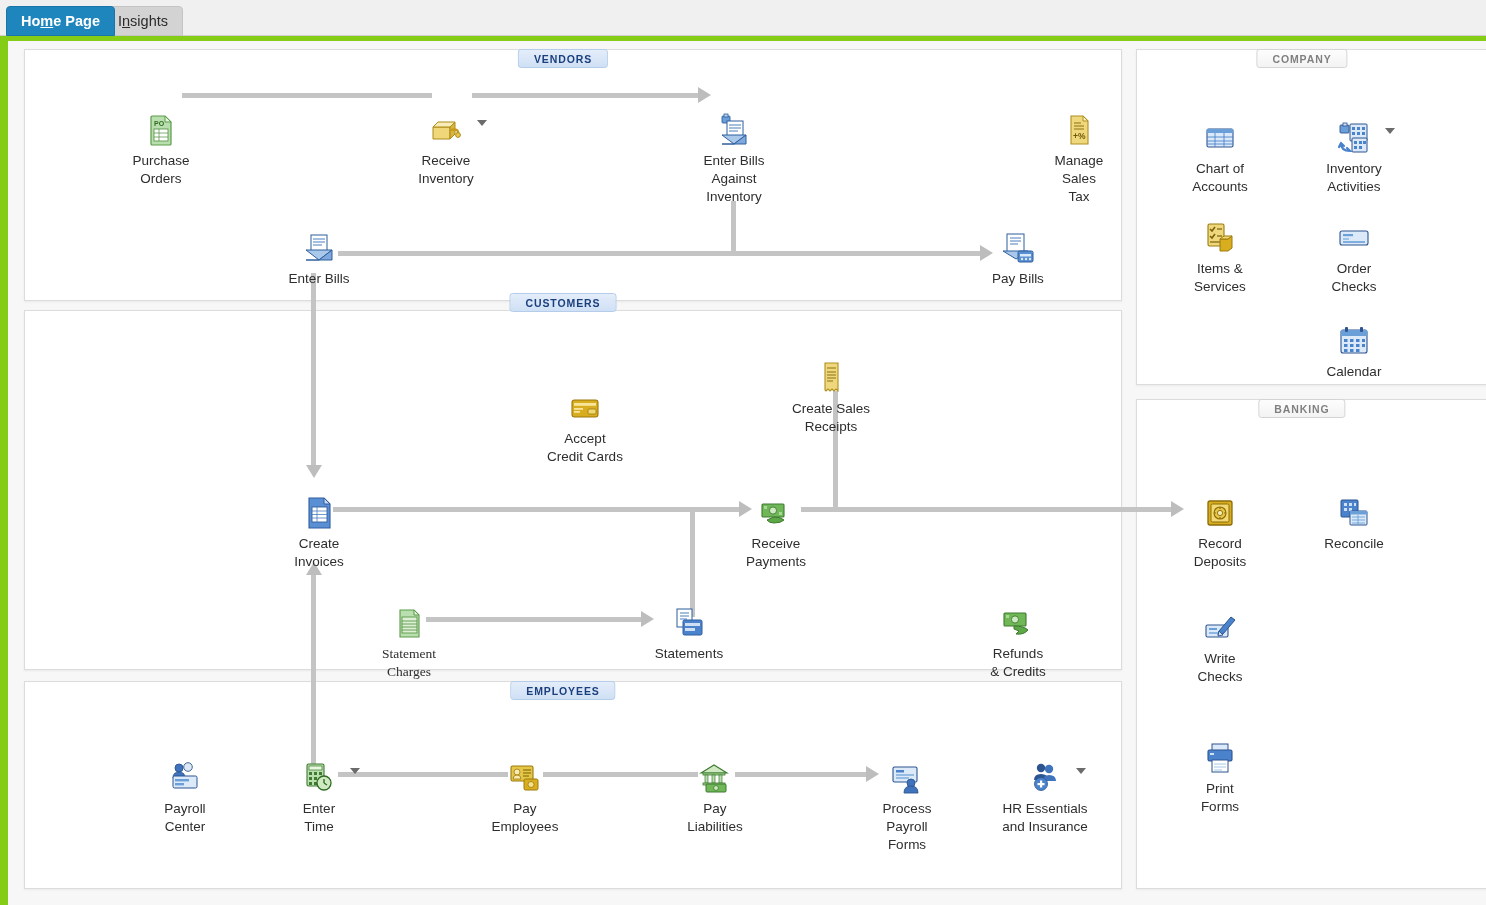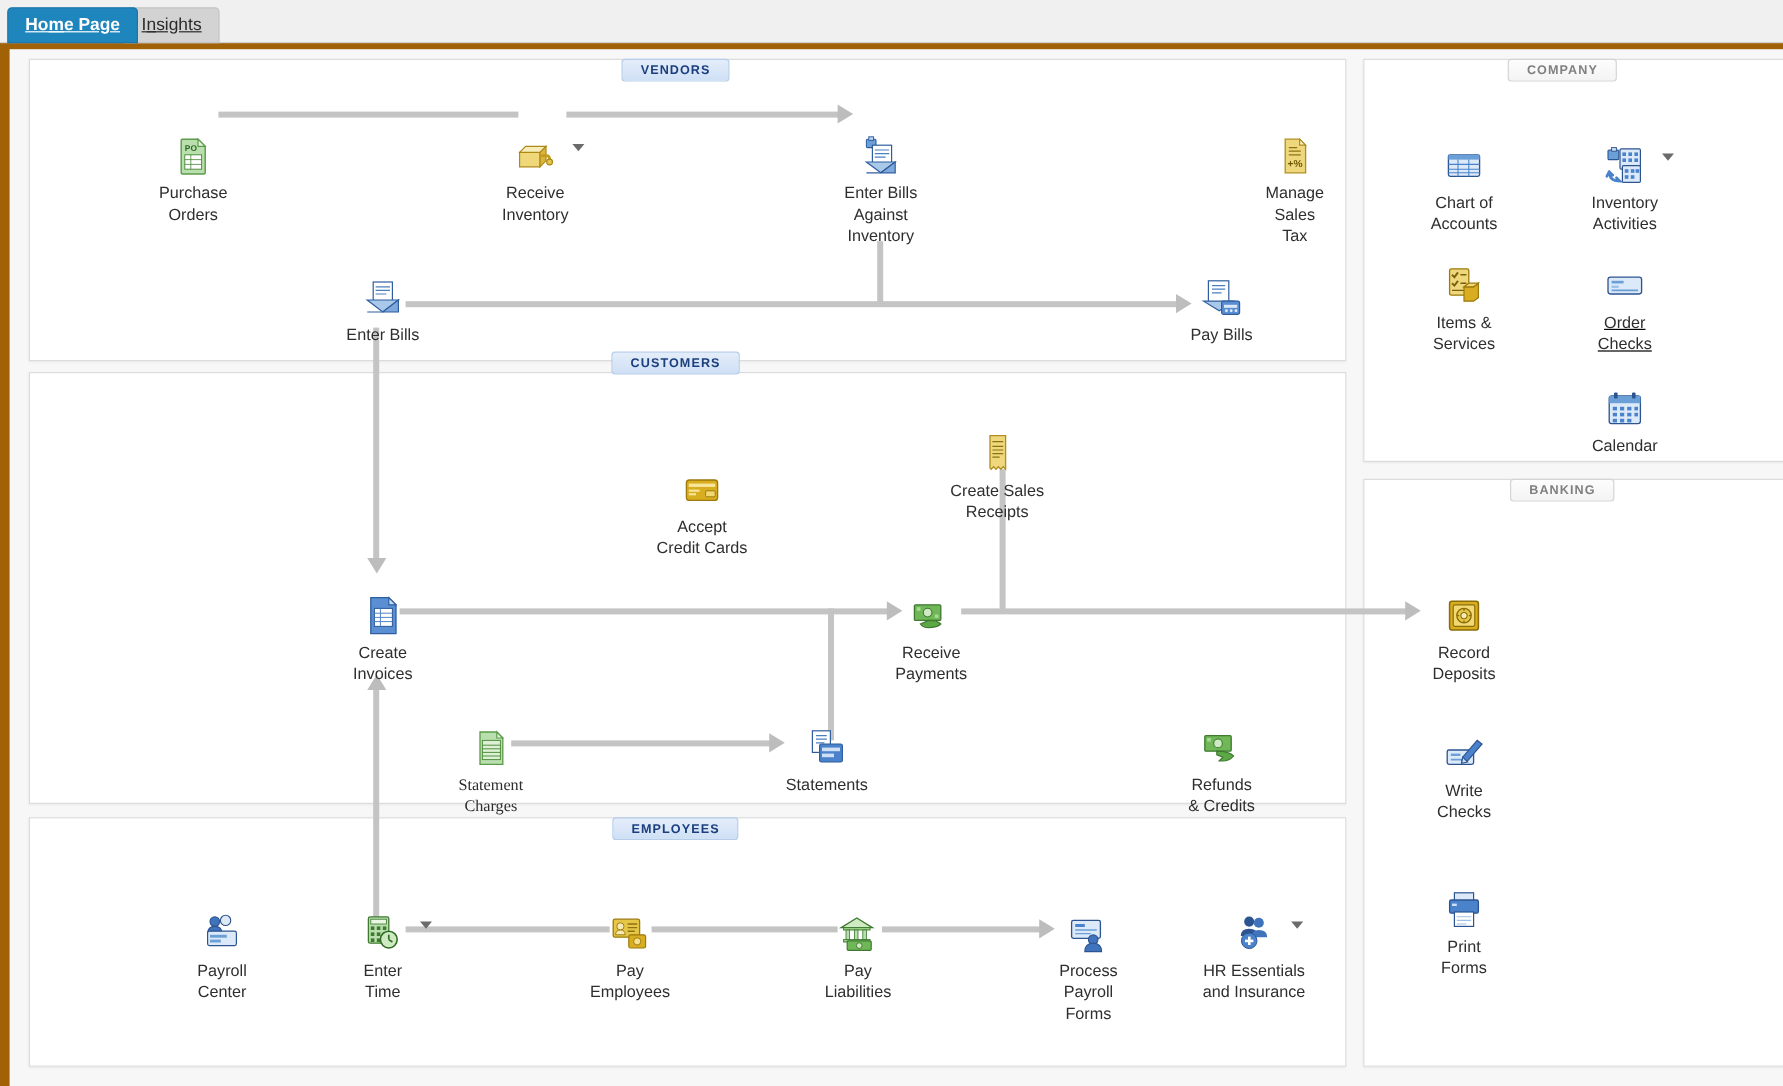--- a/index.html
+++ b/index.html
@@ -16,40 +16,39 @@
     width: 1486px; height: 36px;
     background: #f0f0f0;
   }
   .tab {
     position: absolute; top: 6px; height: 29px;
     display: flex; align-items: center; justify-content: center;
     font-size: 14.5px; font-weight: bold;
     border-radius: 4px 4px 0 0;
     padding: 14px 14px;
     white-space: nowrap;
-    text-decoration: underline;
   }
   .tab.active {
     left: 6px; background: #1f86bd; color: #ffffff;
     border: 1px solid #1a76a8;
     z-index: 3;
   }
   .tab.inactive {
     left: 103px; background: #d3d3d3; color: #2b2b2b;
     border: 1px solid #c4c4c4;
     font-weight: normal; font-size: 14.5px;
     z-index: 2;
   }
   .tab u { text-decoration: underline; }
 
   
   #shell {
     position: absolute; left: 0; top: 35px;
     width: 1486px; height: 870px;
-    background: #a16207;
+    background: #84cc16;
     border-top: 1px solid #cfcfcf;
   }
   #canvas {
     position: absolute; left: 8px; top: 5px;
     width: 1478px; height: 865px;
     background: #f7f7f7;
   }
 
   
   .panel {
@@ -565,21 +564,21 @@
         <line x1="14" y1="15" x2="19" y2="15" stroke="#7a610a" stroke-width="1.2"></line>
         <line x1="7" y1="21" x2="19" y2="21" stroke="#7a610a" stroke-width="1.2"></line>
         <path d="M17 18 h8 l4 -3 v12 l-4 3 h-8z" fill="#d9ad20" stroke="#9c7a0c" stroke-width="1"></path>
         <path d="M17 18 l4 -3 h8 l-4 3z" fill="#f2d873" stroke="#9c7a0c" stroke-width="1"></path>
       </svg>
     </div>
     <div class="lbl">Items &amp;
 Services</div>
   </div>
 
-  <div class="item" style="left:1346px; top:180px;text-decoration:underline;">
+  <div class="item" style="left:1346px; top:180px;">
     <div class="glyph">
       <svg viewBox="0 0 34 34" width="34" height="34">
         <rect x="3" y="10" width="28" height="14" rx="2" fill="#dce9f8" stroke="#2c5490" stroke-width="1.1"></rect>
         <rect x="6" y="13" width="10" height="2.2" fill="#6a9fd8"></rect>
         <rect x="6" y="17" width="6" height="2" fill="#9cc2e8"></rect>
         <line x1="6" y1="21" x2="28" y2="21" stroke="#6a9fd8" stroke-width="1.6"></line>
       </svg>
     </div>
     <div class="lbl">Order
 Checks</div>
@@ -622,20 +621,43 @@
           <line x1="17" y1="21" x2="17" y2="23"></line>
           <line x1="11" y1="17" x2="13" y2="17"></line>
           <line x1="21" y1="17" x2="23" y2="17"></line>
         </g>
       </svg>
     </div>
     <div class="lbl">Record
 Deposits</div>
   </div>
 
+  <div class="item" style="left:1346px; top:455px;">
+    <div class="glyph">
+      <svg viewBox="0 0 34 34" width="34" height="34">
+        <rect x="4" y="4" width="17" height="17" rx="1" fill="#4a83cc" stroke="#2c5490" stroke-width="1"></rect>
+        <g fill="#cfe0f5">
+          <rect x="7" y="7" width="3" height="3"></rect>
+              <rect x="12" y="7" width="3" height="3"></rect>
+              <rect x="17" y="7" width="2" height="3"></rect>
+          <rect x="7" y="12" width="3" height="3"></rect>
+              <rect x="12" y="12" width="3" height="3"></rect>
+        </g>
+        <rect x="13" y="15" width="17" height="14" rx="1" fill="#dce9f8" stroke="#2c5490" stroke-width="1"></rect>
+        <rect x="13" y="15" width="17" height="3.5" fill="#6a9fd8"></rect>
+        <g stroke="#6a9fd8" stroke-width="0.9">
+          <line x1="15" y1="21" x2="28" y2="21"></line>
+          <line x1="15" y1="24" x2="28" y2="24"></line>
+          <line x1="15" y1="27" x2="28" y2="27"></line>
+          <line x1="21" y1="19" x2="21" y2="29"></line>
+        </g>
+      </svg>
+    </div>
+    <div class="lbl">Reconcile</div>
+  </div>
 
   <div class="item" style="left:1212px; top:570px;">
     <div class="glyph">
       <svg viewBox="0 0 34 34" width="34" height="34">
         <rect x="3" y="14" width="22" height="12" rx="1.5" fill="#dce9f8" stroke="#2c5490" stroke-width="1.1"></rect>
         <rect x="6" y="17" width="8" height="2" fill="#6a9fd8"></rect>
         <line x1="6" y1="22" x2="21" y2="22" stroke="#6a9fd8" stroke-width="1.4"></line>
         <path d="M16 20 l12 -14 4 3 -12 14 -5 1z" fill="#4a83cc" stroke="#2c5490" stroke-width="1"></path>
         <path d="M16 20 l-1 5 5 -1z" fill="#cfe0f5" stroke="#2c5490" stroke-width="0.9"></path>
       </svg>

